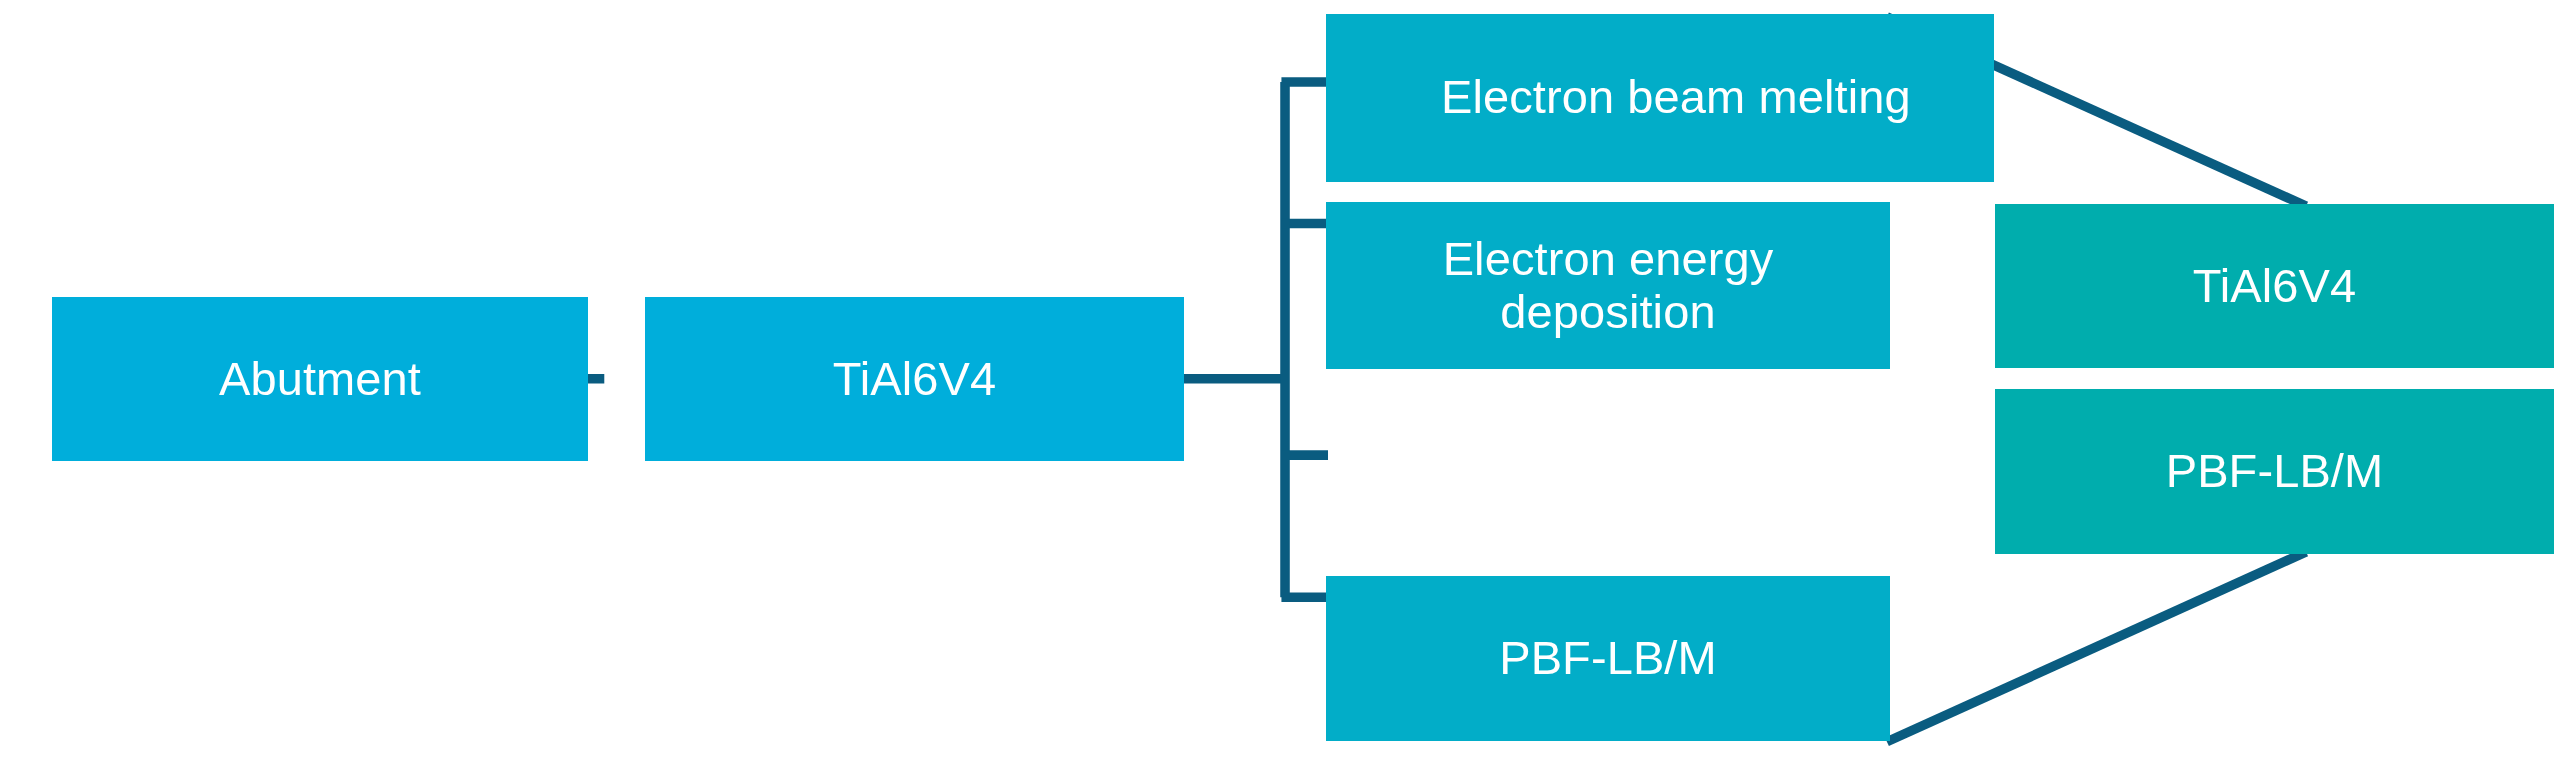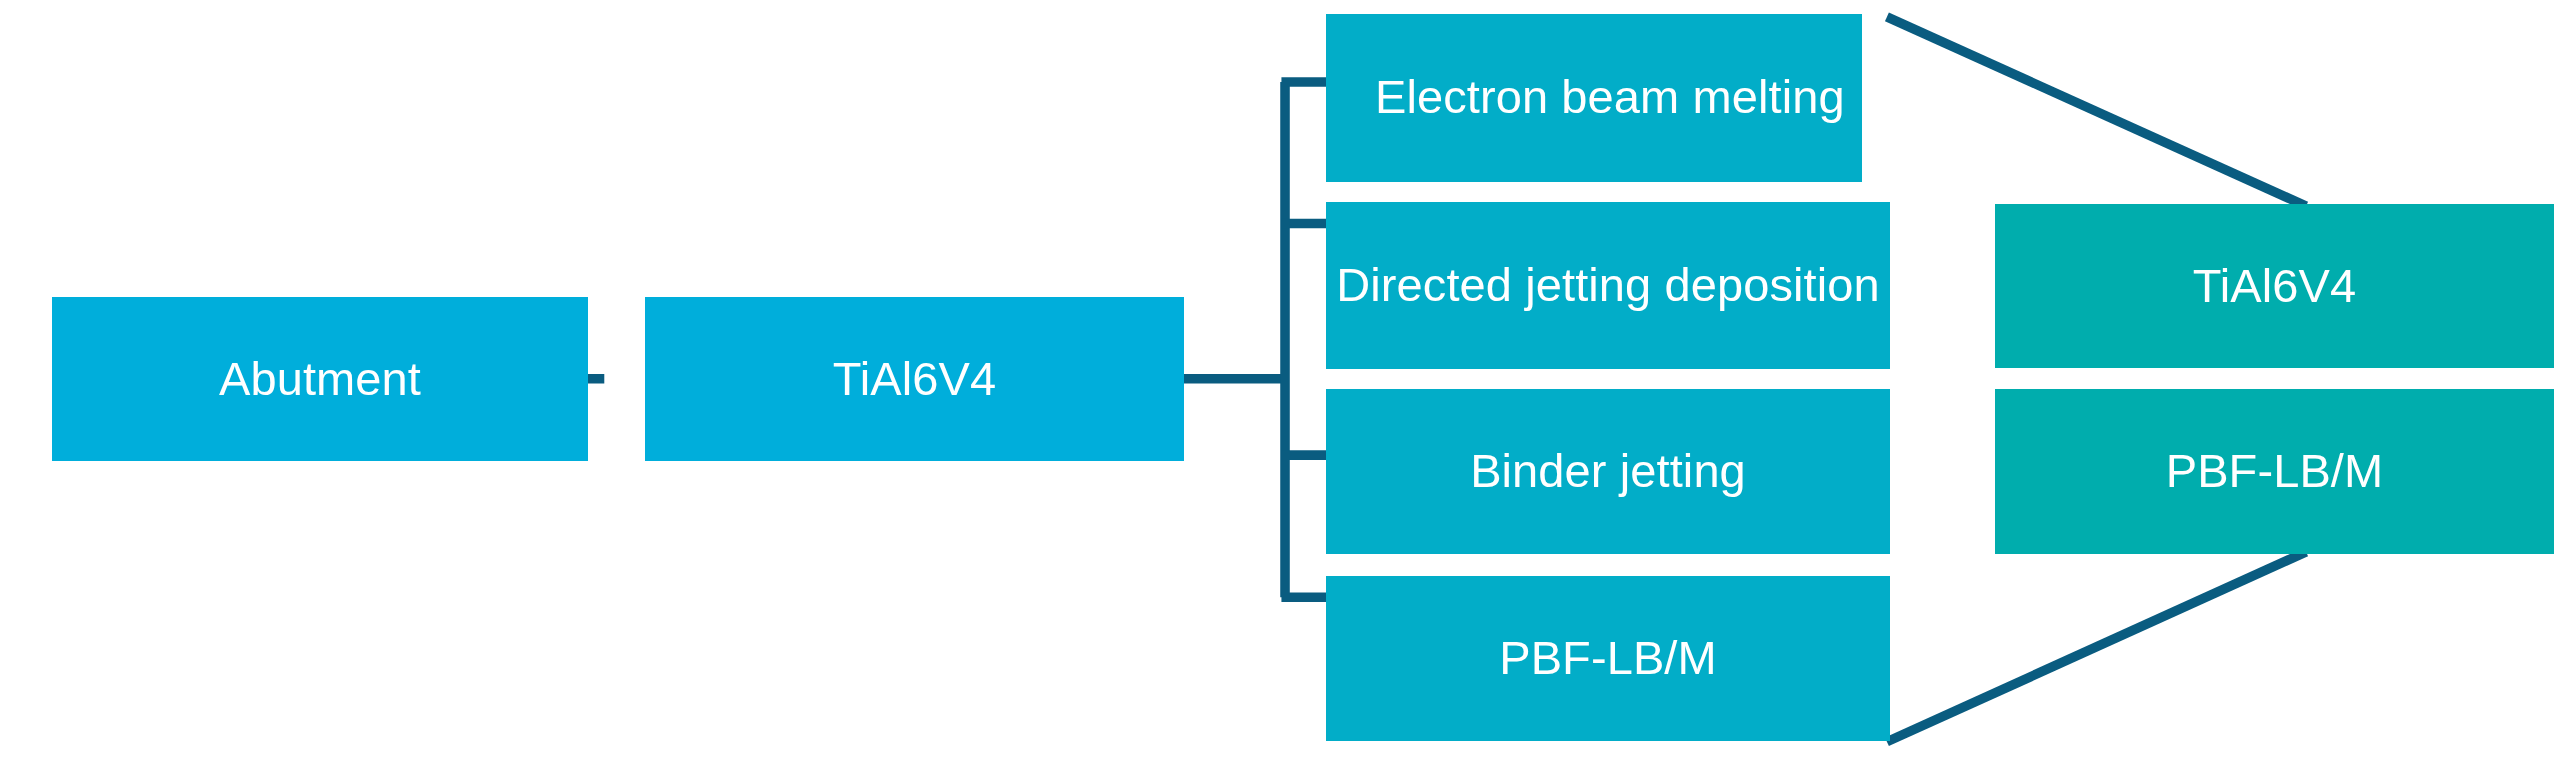--- a/index.html
+++ b/index.html
@@ -68,31 +68,28 @@
   </svg>
 
   <div class="node node-primary" style="left:9px; top:297px; width:536px; height:164px; font-size:47px;">
     <span class="label">Abutment</span>
   </div>
 
   <div class="node node-primary" style="left:602px; top:297px; width:539px; height:164px; font-size:47px;">
     <span class="label">TiAl6V4</span>
   </div>
 
-  <div class="node node-process" style="left:1326px; top:13.7px; width:536px; height:168px; font-size:47px;padding-left:40px;">
+  <div class="node node-process" style="left:1326px; top:13.7px; width:668px; height:168px; font-size:47px;padding-left:40px;">
     <span class="label">Electron beam melting</span>
   </div>
 
   <div class="node node-process" style="left:1326px; top:202px; width:564px; height:167px; font-size:47px;">
-    <span class="label">Directed jetting deposition</span>
+    <span class="label">Electron energy deposition</span>
   </div>
 
-  <div class="node node-process" style="left:1326px; top:389px; width:564px; height:165px; font-size:47px;">
-    <span class="label">Binder jetting</span>
-  </div>
 
   <div class="node node-process" style="left:1326px; top:576px; width:564px; height:165px; font-size:47px;">
     <span class="label">PBF-LB/M</span>
   </div>
 
   <div class="node node-result" style="left:1995px; top:204px; width:559px; height:164px; font-size:47px;">
     <span class="label">TiAl6V4</span>
   </div>
 
   <div class="node node-result" style="left:1995px; top:389px; width:559px; height:165px; font-size:47px;">

